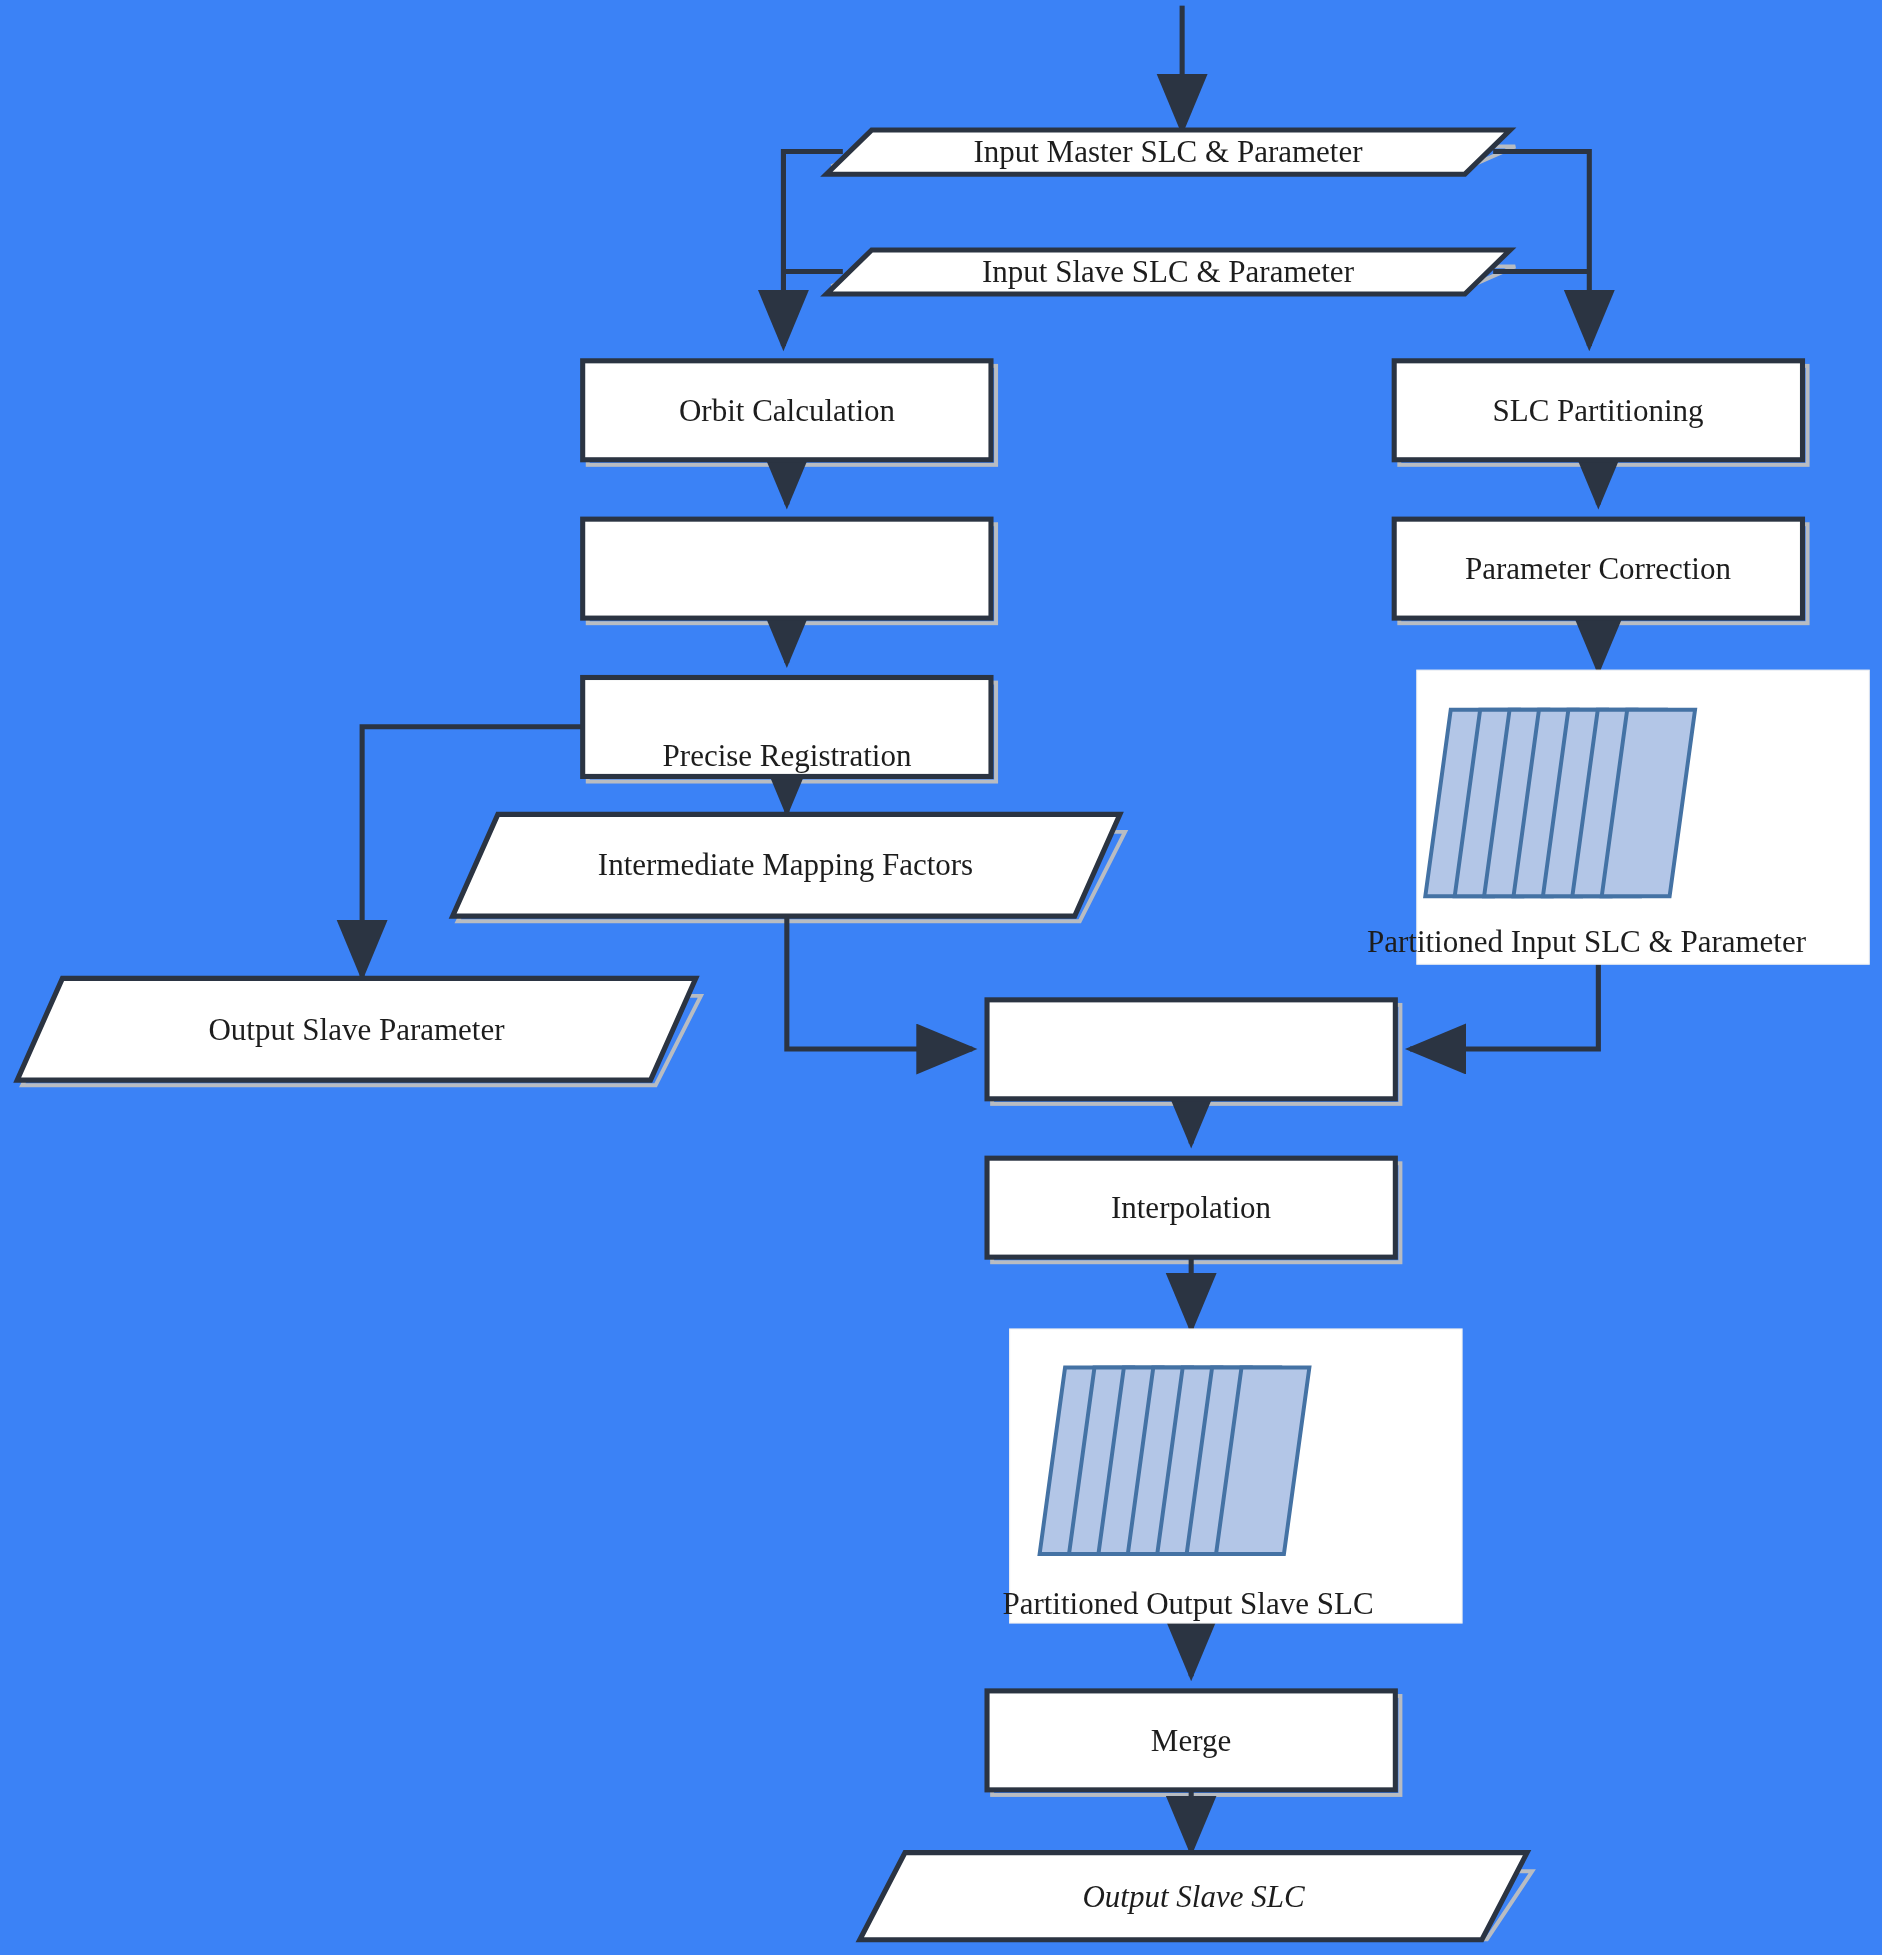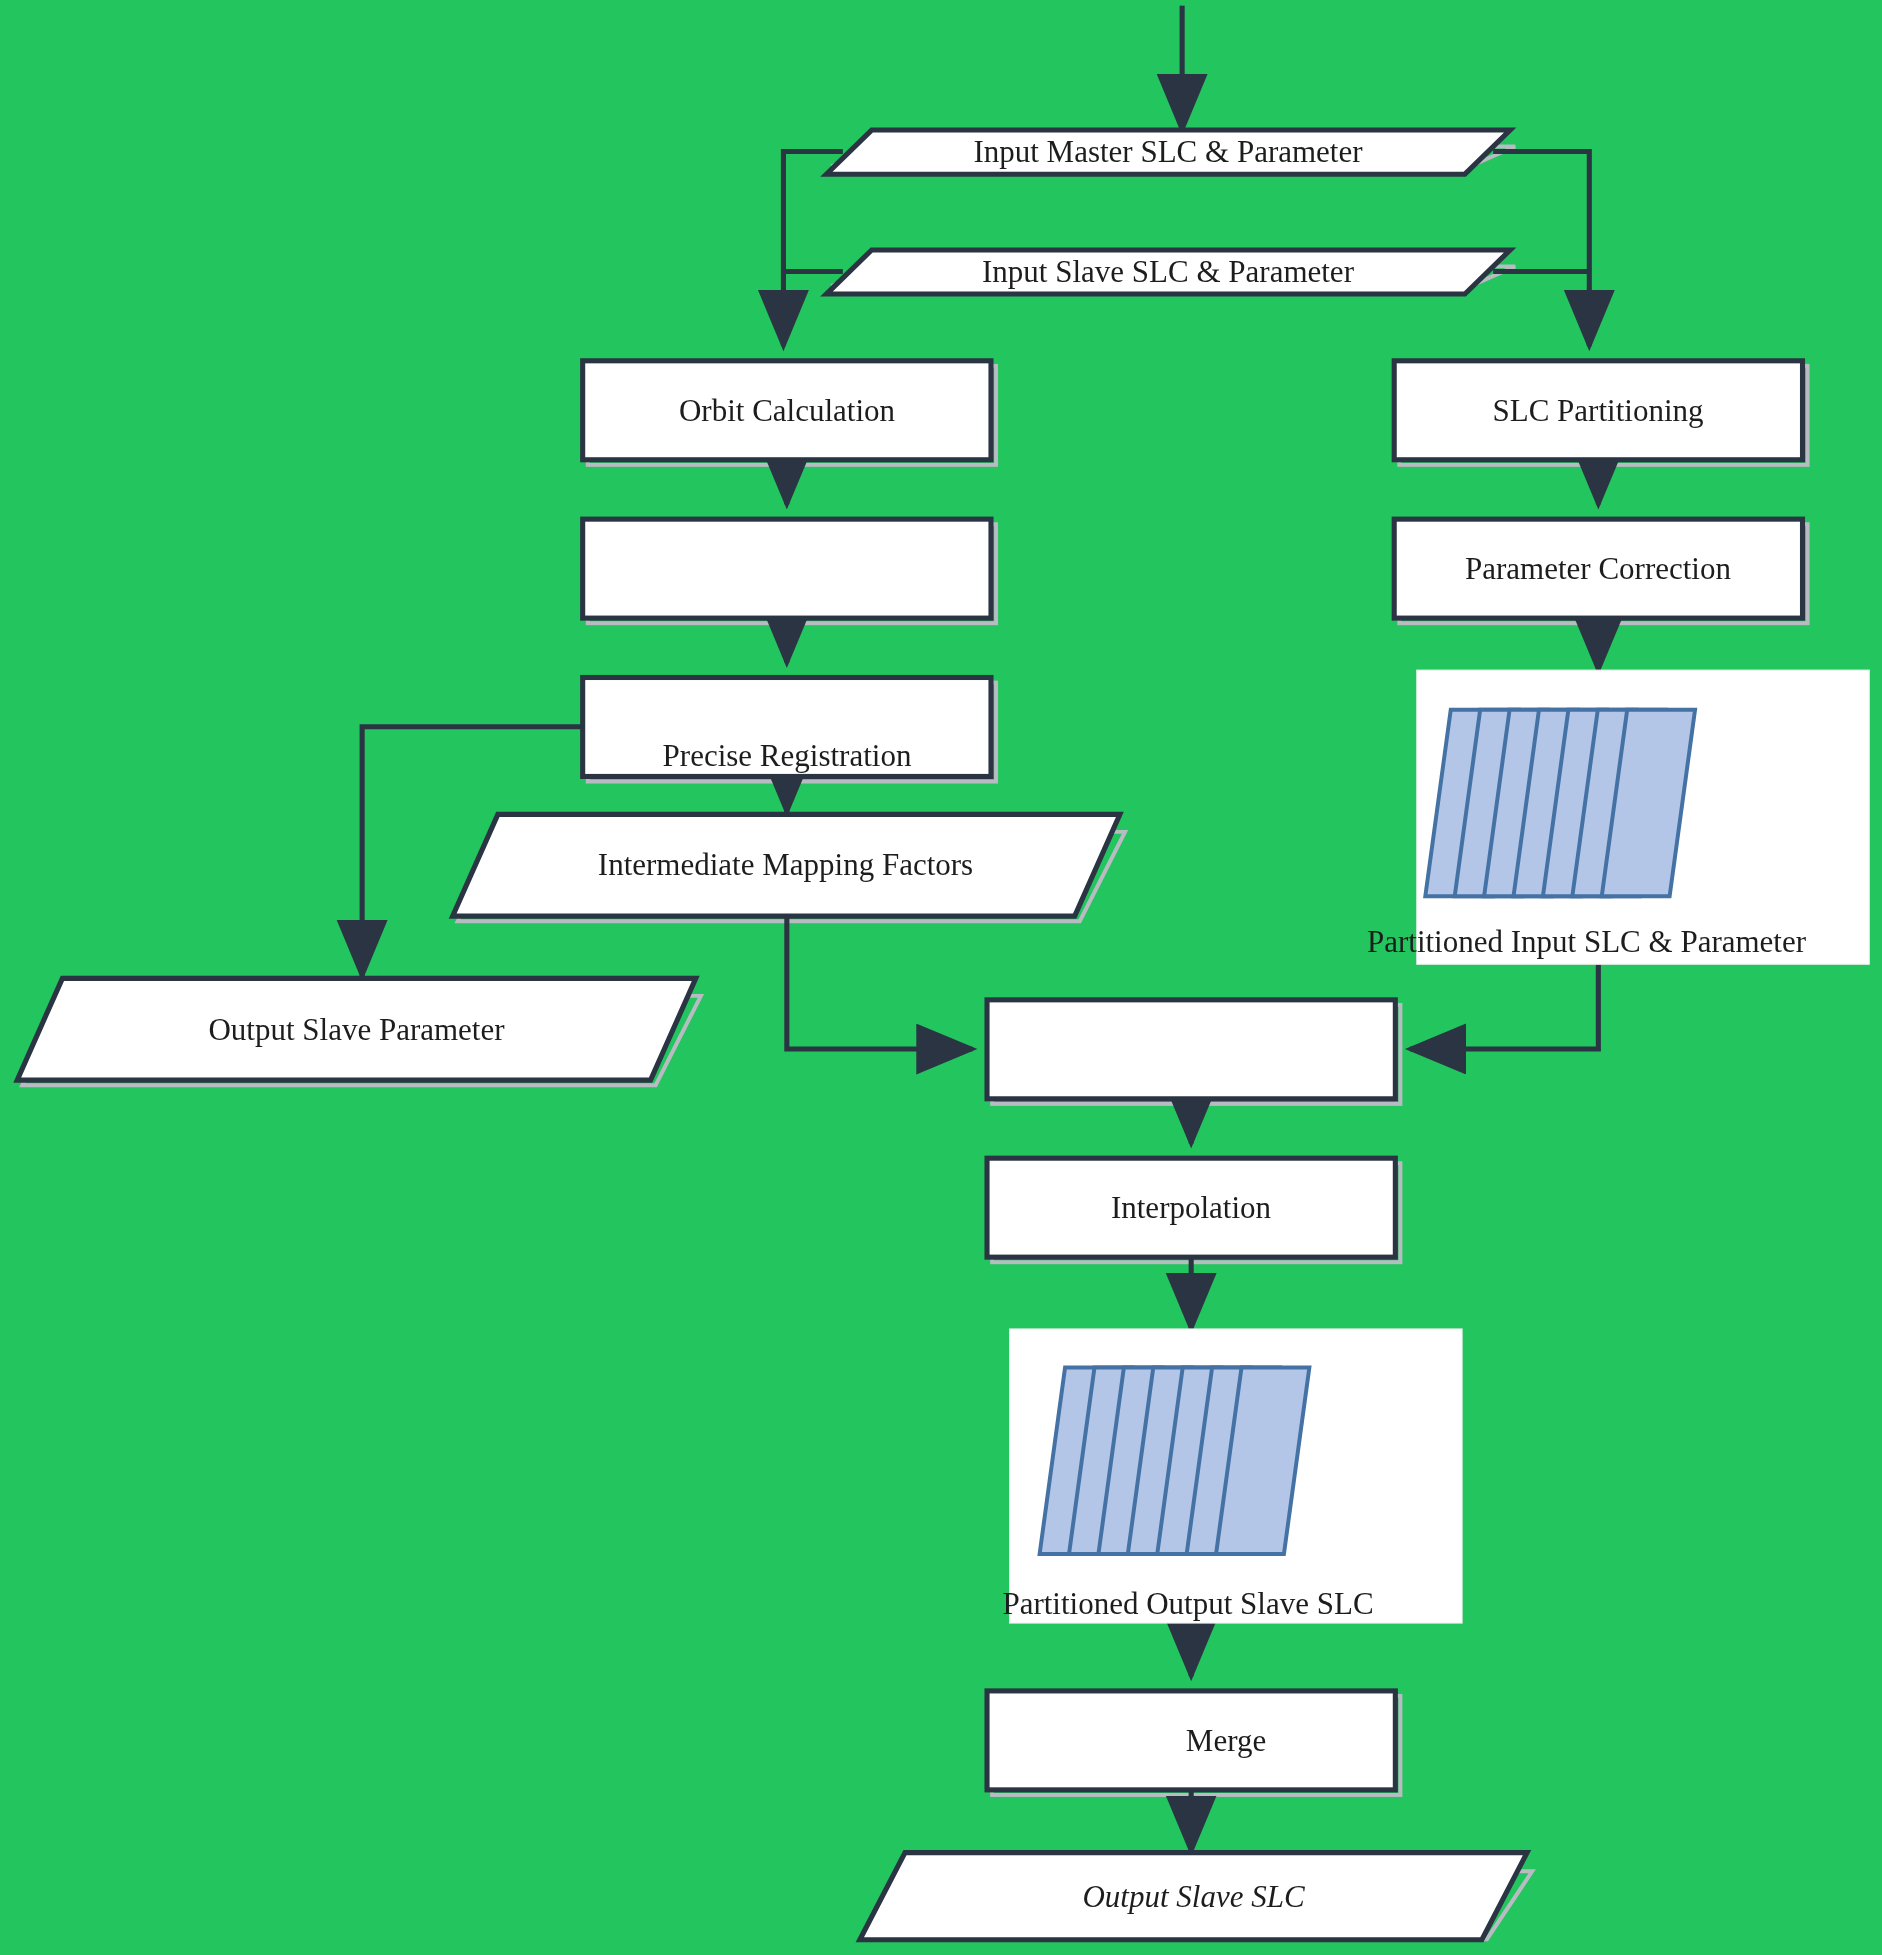--- a/index.html
+++ b/index.html
@@ -1,17 +1,17 @@
 <!DOCTYPE html>
 <html style="font-size:9px"><head>
 <meta charset="utf-8">
 <style>
   html,body{margin:0;padding:0;background:#ffffff;}
   body{font-family:"Liberation Serif","DejaVu Serif",serif;}
-  #canvas{position:relative;width:1883px;height:1955px;background:#22c55e;overflow:hidden;}
+  #canvas{position:relative;width:1883px;height:1955px;background:#3b82f6;overflow:hidden;}
   #canvas svg{position:absolute;left:0;top:0;width:1883px;height:1955px;}
 
   .node-label{
     position:absolute;
     display:flex;align-items:center;justify-content:center;
     text-align:center;
     color:#1d1d1d;
     font-family:"Liberation Serif","DejaVu Serif",serif;
     font-size:31px;
     line-height:1.15;
@@ -166,20 +166,20 @@
   <div class="hit" style="left:1417px;top:670px;width:452px;height:294px;"></div>
 
   <div class="hit" style="left:987px;top:1000px;width:408px;height:99px;"></div>
 
   <div class="node-label" style="left:987px;top:1158px;width:408px;height:99px;">Interpolation</div>
   <div class="hit" style="left:987px;top:1158px;width:408px;height:99px;"></div>
 
   <div class="stack-caption" style="left:905px;top:1578px;width:566px;height:51px;">Partitioned Output Slave SLC</div>
   <div class="hit" style="left:1010px;top:1329px;width:452px;height:294px;"></div>
 
-  <div class="node-label" style="left:1022px;top:1691px;width:408px;height:99px;">Merge</div>
+  <div class="node-label" style="left:987px;top:1691px;width:408px;height:99px;">Merge</div>
   <div class="hit" style="left:987px;top:1691px;width:408px;height:99px;"></div>
 
   <div class="node-label" style="left:860px;top:1853px;width:667px;height:87px;font-style:italic;">Output Slave SLC</div>
   <div class="hit" style="left:860px;top:1853px;width:667px;height:87px;"></div>
 
 </div>
 
 
 </body></html>

